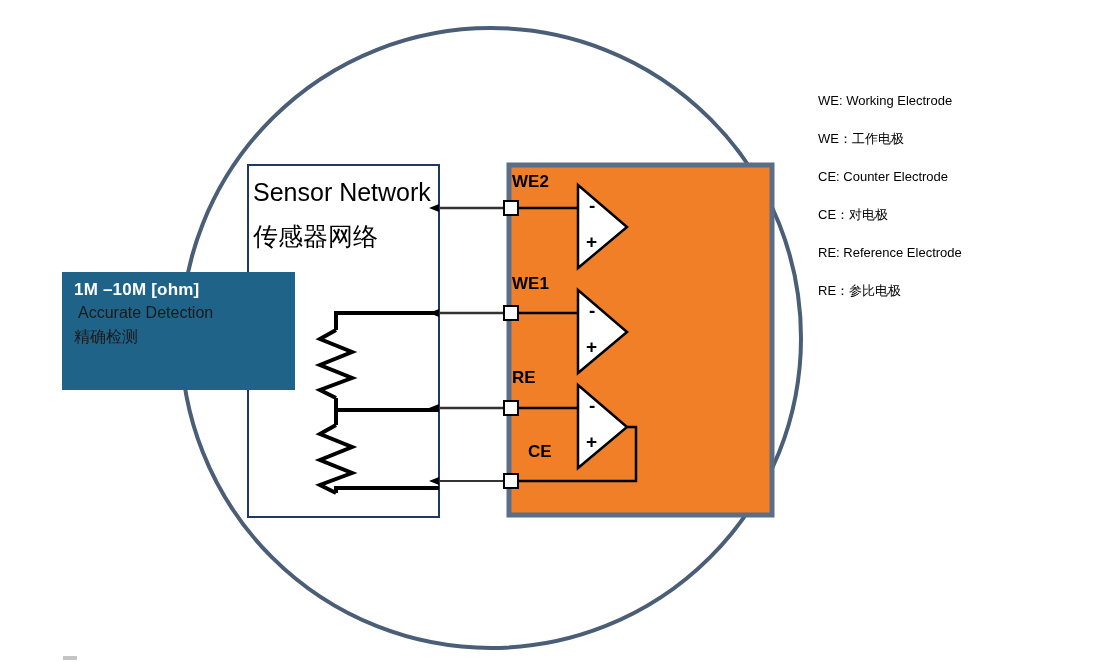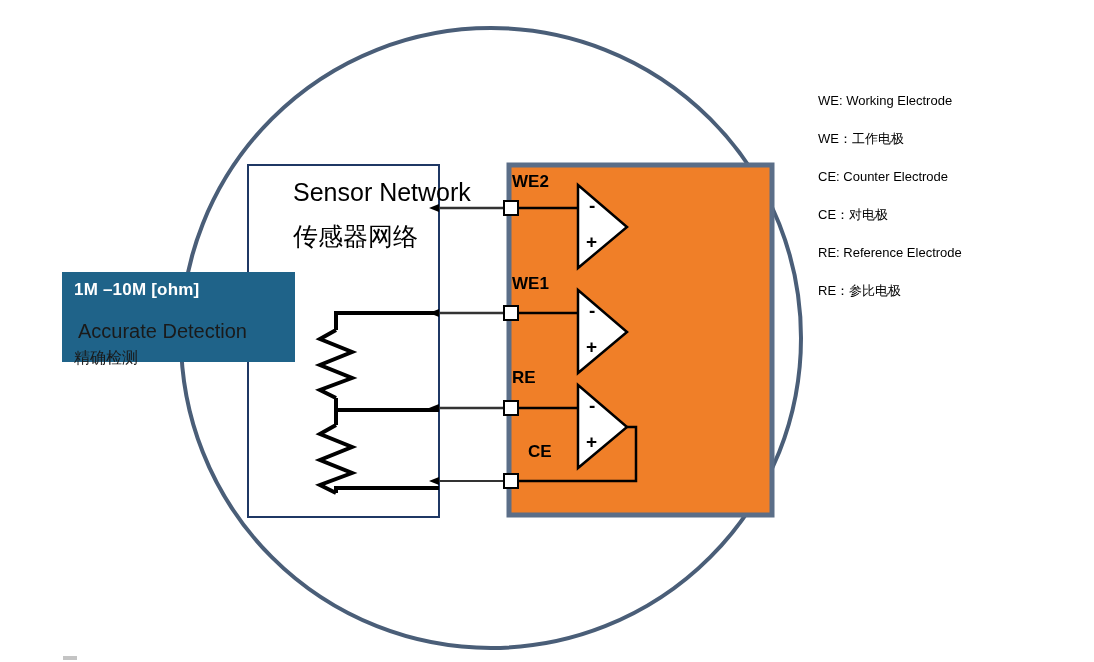--- a/index.html
+++ b/index.html
@@ -24,21 +24,20 @@
     width: 1094px;
     height: 662px;
   }
 
   
   .sensor-label {
     position: absolute;
     color: #000000;
     white-space: nowrap;
     pointer-events: none;
-    margin-left: 40px;
   }
   #sensor-title-en {
     left: 253px;
     top: 178px;
     font-size: 25px;
   }
   #sensor-title-zh {
     left: 253px;
     top: 220px;
     font-size: 25px;
@@ -53,36 +52,36 @@
     white-space: nowrap;
     pointer-events: none;
   }
 
   
   #callout-box {
     position: absolute;
     left: 62px;
     top: 272px;
     width: 233px;
-    height: 90px;
+    height: 118px;
     background: #1F6389;
     box-sizing: border-box;
     padding: 8px 0 0 12px;
   }
   #callout-title {
     font-size: 17px;
     font-weight: bold;
     color: #ffffff;
     letter-spacing: 0.2px;
     white-space: nowrap;
   }
   #callout-sub-en {
-    font-size: 20px;
+    font-size: 16px;
     color: #1a1a1a;
-    margin-top: 20px;
+    margin-top: 4px;
     padding-left: 4px;
     white-space: nowrap;
   }
   #callout-sub-zh {
     font-size: 16px;
     color: #1a1a1a;
     margin-top: 5px;
     white-space: nowrap;
   }
 

